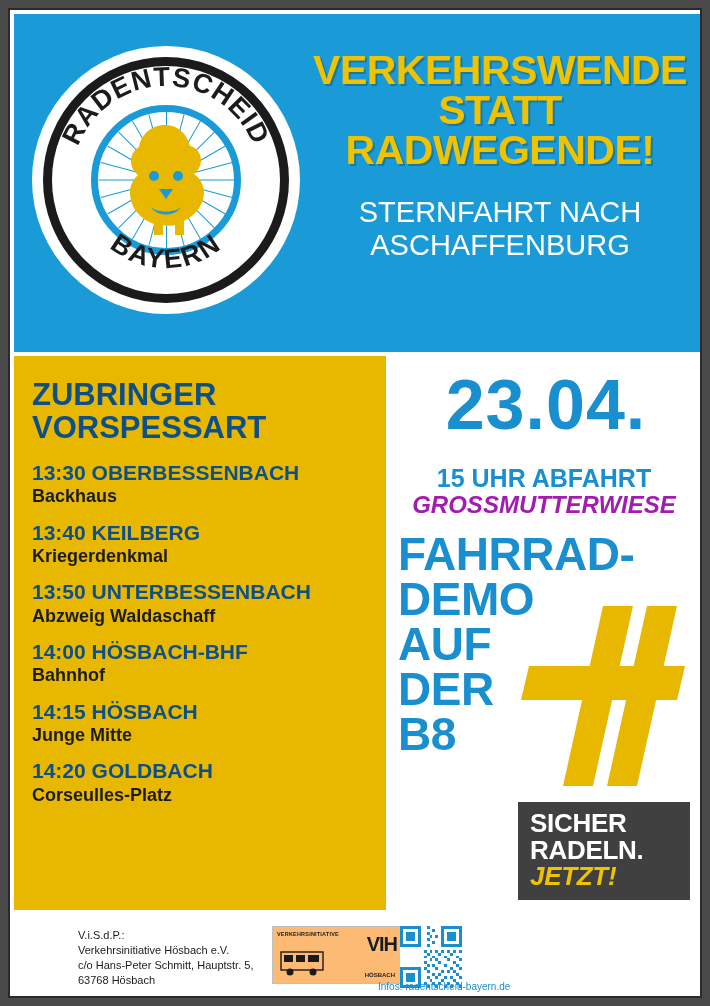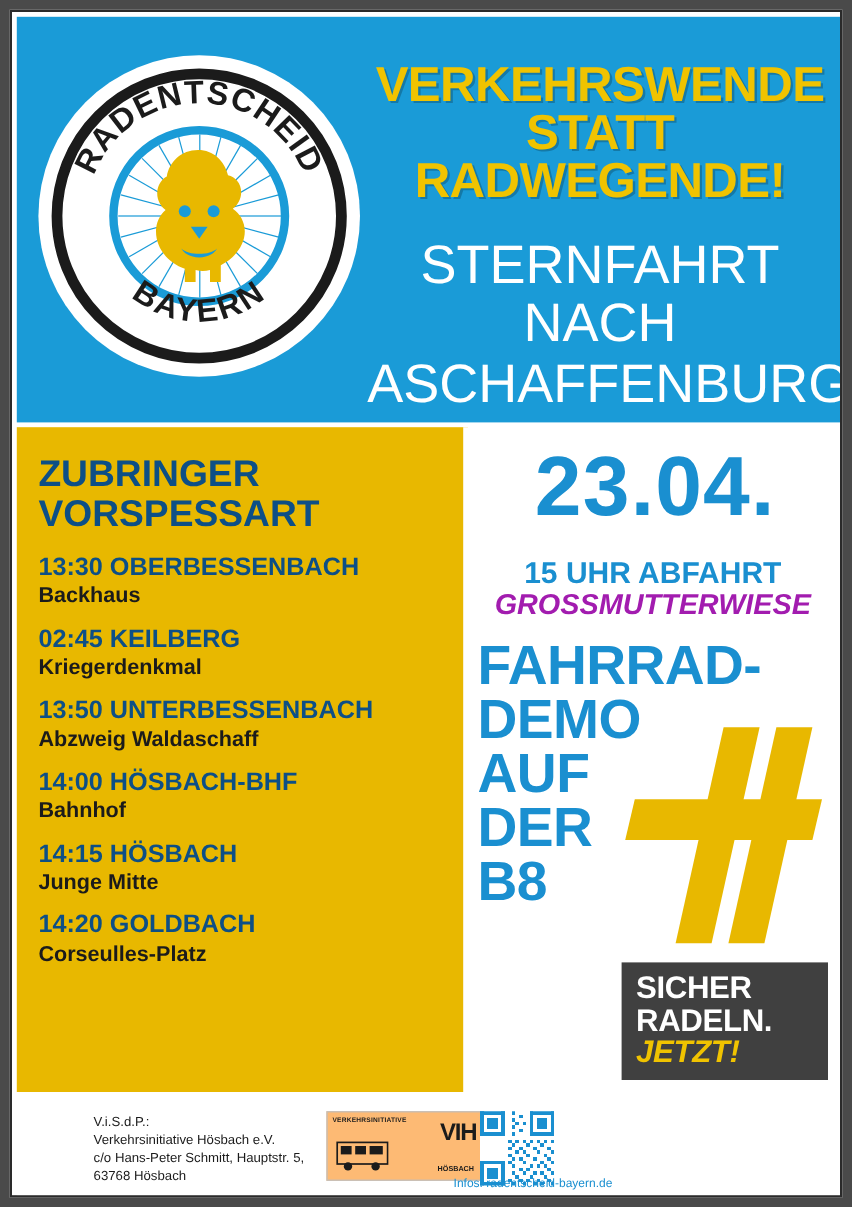--- a/index.html
+++ b/index.html
@@ -114,21 +114,21 @@
     font-weight: bold;
     font-size: 41px;
     line-height: 0.98;
     letter-spacing: -0.5px;
     text-shadow: 2px 2px 0 rgba(0,0,0,0.22);
     margin: 0;
   }
   .subline {
     margin-top: 26px;
     color: #ffffff;
-    font-size: 45px;
+    font-size: 29px;
     line-height: 1.08;
     letter-spacing: 0px;
     font-weight: normal;
   }
 
   
   .leftcol {
     position: absolute;
     left: 4px;
     top: 346px;
@@ -386,21 +386,21 @@
     <div class="zubringer">
       <div>ZUBRINGER</div>
       <div>VORSPESSART</div>
     </div>
 
     <div class="stop">
       <div class="stop-time">13:30 OBERBESSENBACH</div>
       <div class="stop-place">Backhaus</div>
     </div>
     <div class="stop">
-      <div class="stop-time">02:45 KEILBERG</div>
+      <div class="stop-time">13:40 KEILBERG</div>
       <div class="stop-place">Kriegerdenkmal</div>
     </div>
     <div class="stop">
       <div class="stop-time">13:50 UNTERBESSENBACH</div>
       <div class="stop-place">Abzweig Waldaschaff</div>
     </div>
     <div class="stop">
       <div class="stop-time">14:00 HÖSBACH-BHF</div>
       <div class="stop-place">Bahnhof</div>
     </div>

